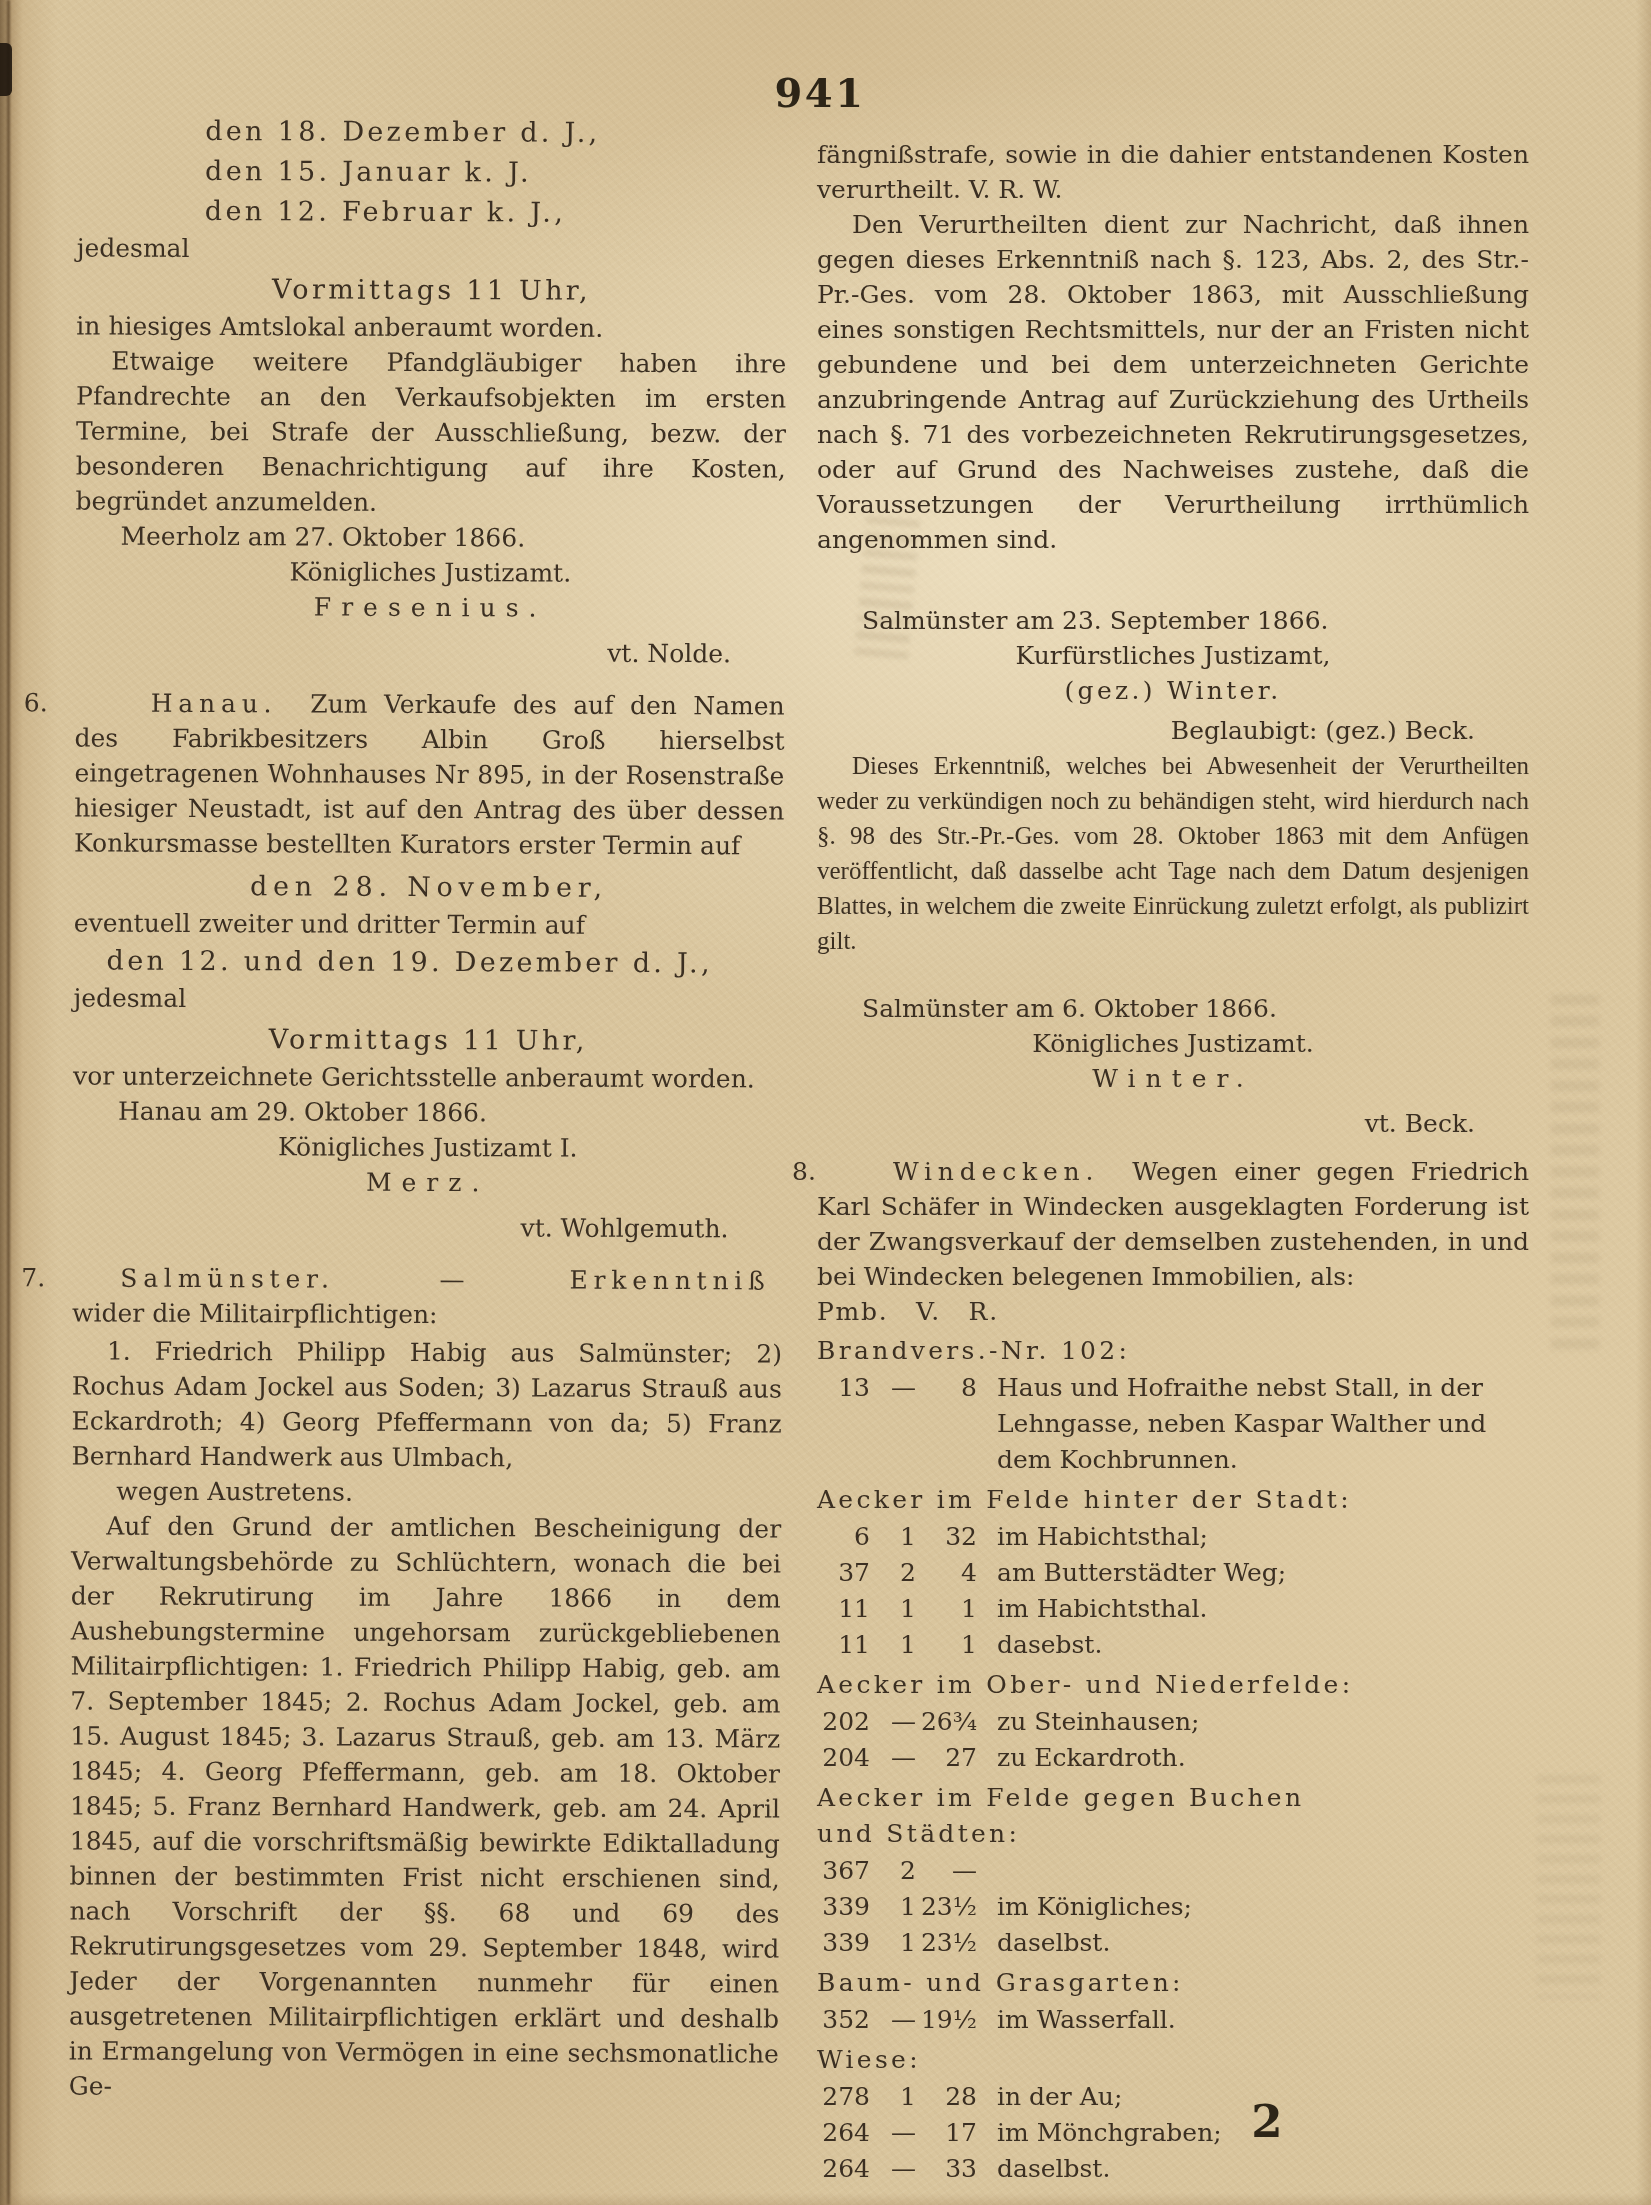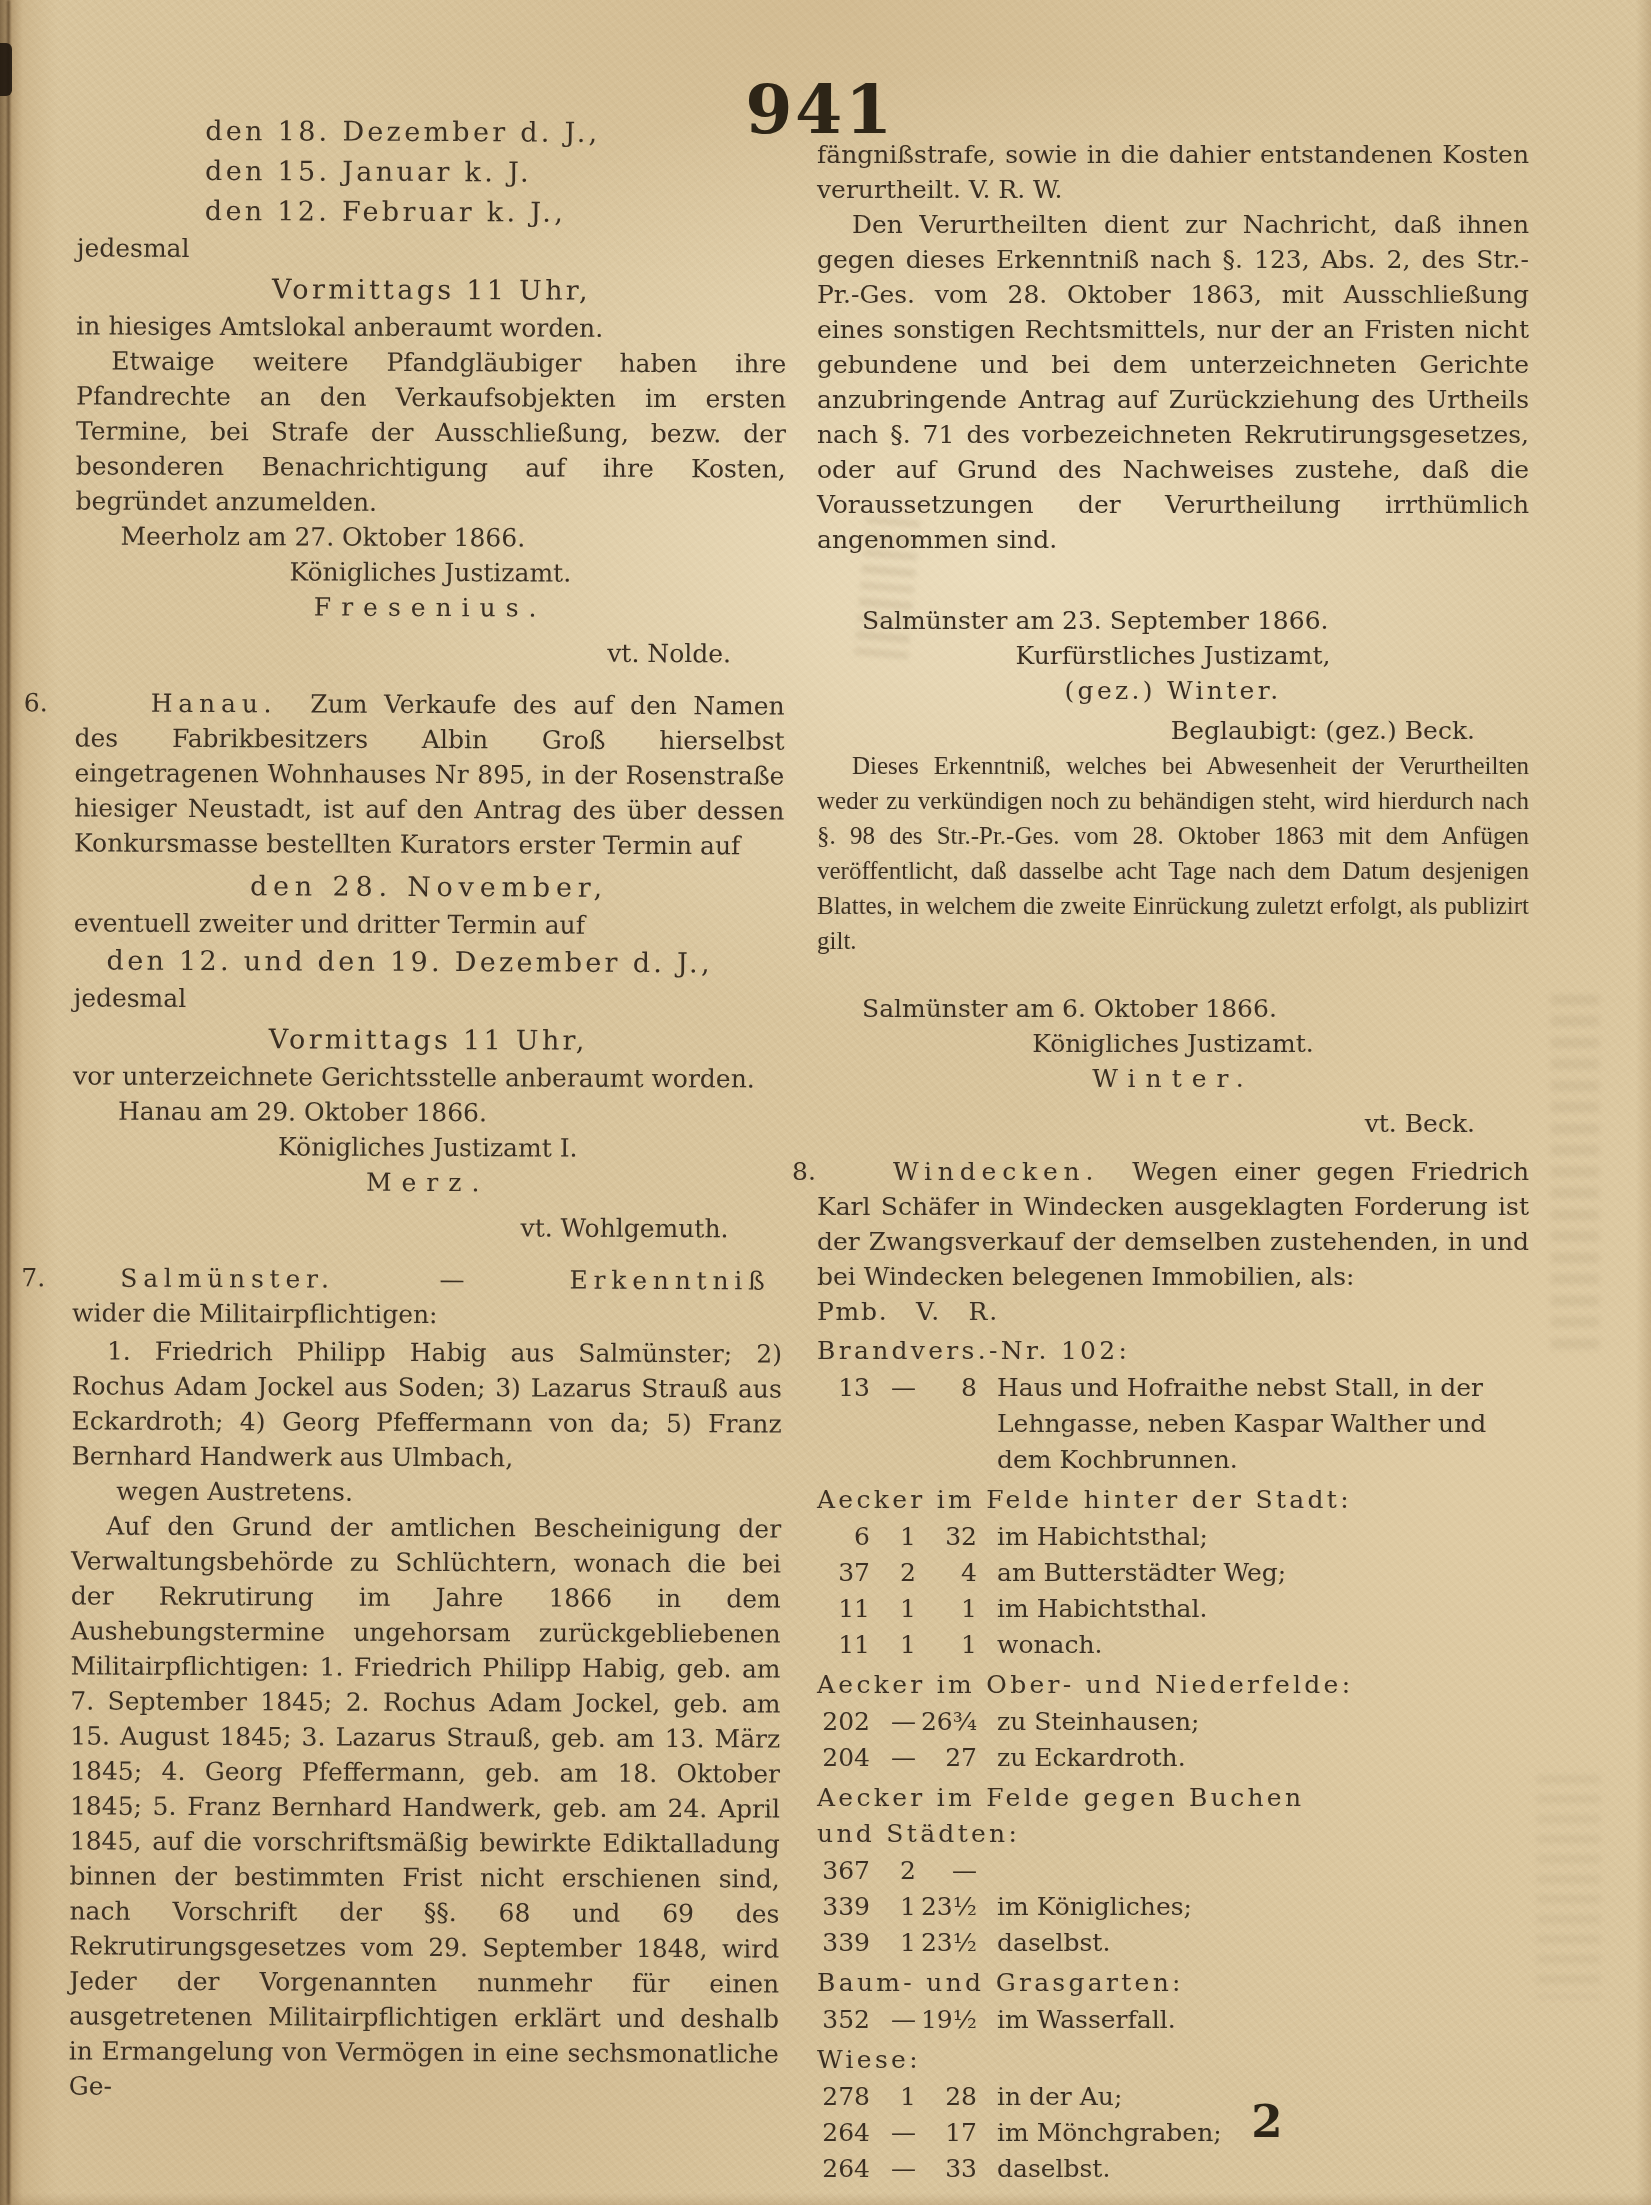--- a/index.html
+++ b/index.html
@@ -48,21 +48,21 @@
   .smudge.s2{
     left:1551px;top:995px;width:48px;height:355px;
     background:repeating-linear-gradient(to bottom, rgba(104,84,52,0.09) 0 10px, rgba(0,0,0,0) 10px 21.5px);
   }
   .smudge.s3{
     left:1537px;top:1775px;width:63px;height:223px;
     background:repeating-linear-gradient(to bottom, rgba(104,84,52,0.07) 0 8.3px, rgba(0,0,0,0) 8.3px 20px);
   }
   .pagenum{
     position:absolute;left:721px;top:69px;width:198px;
-    text-align:center;font-size:68px;font-weight:bold;
+    text-align:center;font-size:40px;font-weight:bold;
     letter-spacing:2.5px;color:#2d2517;
   }
   .col{
     position:absolute;
     font-size:25px;line-height:35px;
     text-align:justify;
   }
   .col-left{left:73px;top:112px;width:710px;transform:rotate(0.25deg);}
   .col-right{left:817px;top:137px;width:712px;}
   .blk{margin:0;padding:0;}
@@ -201,21 +201,21 @@
     <div class="trow">
       <span class="n n1">11</span>
       <span class="n n2">1</span>
       <span class="n n3">1</span>
       <span class="tdesc">im Habichtsthal.</span>
     </div>
     <div class="trow">
       <span class="n n1">11</span>
       <span class="n n2">1</span>
       <span class="n n3">1</span>
-      <span class="tdesc">wonach.</span>
+      <span class="tdesc">dasebst.</span>
     </div>
 
     <div class="blk thead sp2">Aecker im Ober- und Niederfelde:</div>
 
     <div class="trow">
       <span class="n n1">202</span>
       <span class="n n2">—</span>
       <span class="n n3">26¾</span>
       <span class="tdesc">zu Steinhausen;</span>
     </div>

